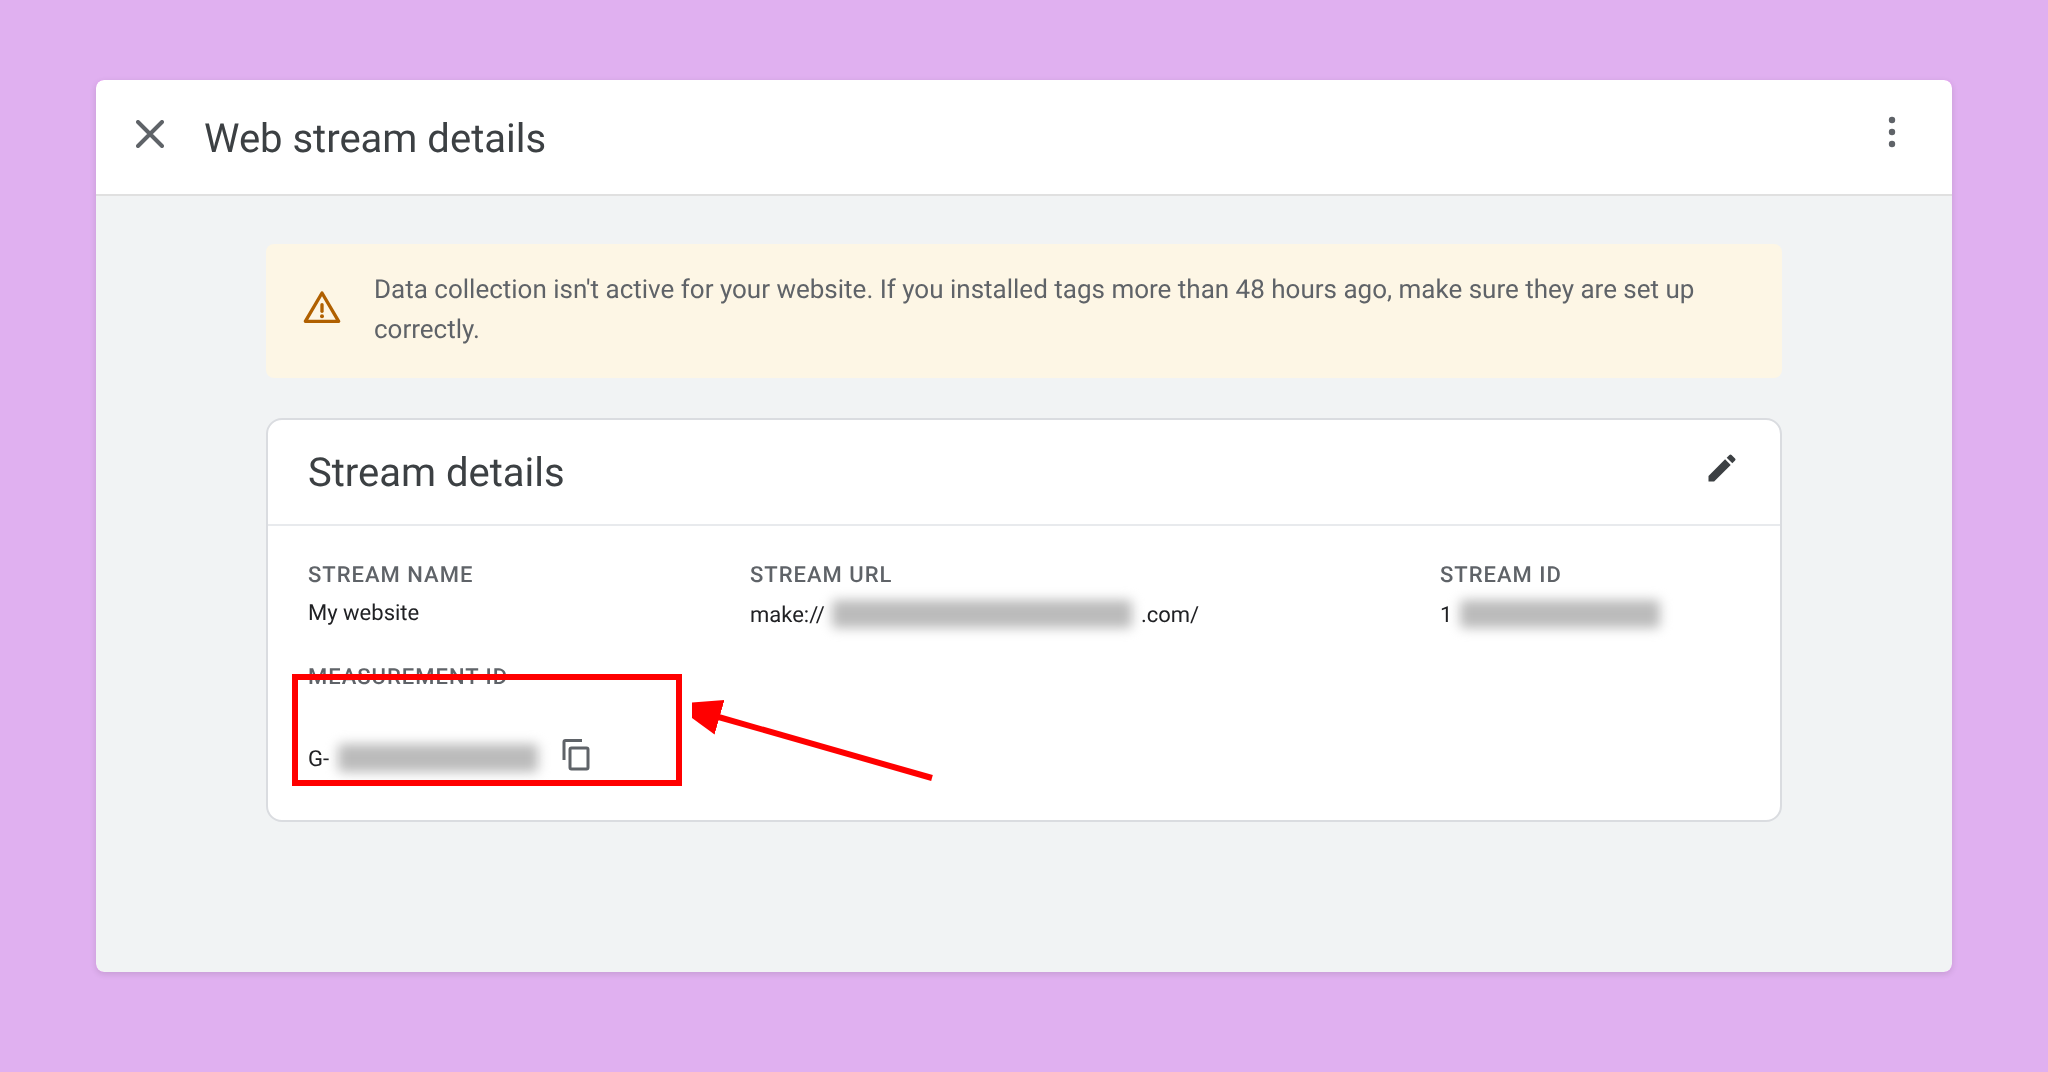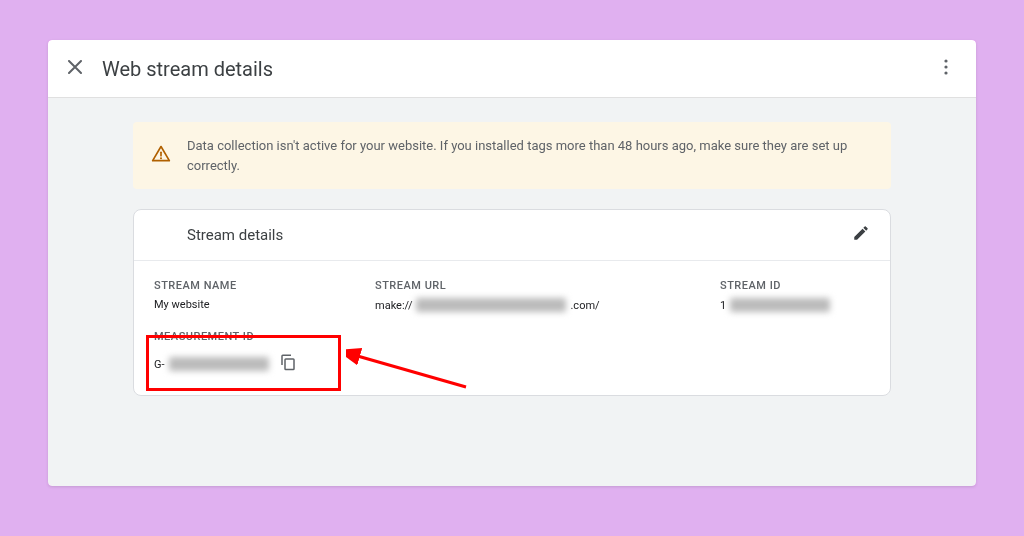--- a/index.html
+++ b/index.html
@@ -81,24 +81,23 @@
       border: 1px solid #dadce0;
       border-radius: 8px;
     }
     .card-header {
       display: flex;
       align-items: center;
       padding: 14px 20px;
       border-bottom: 1px solid #e8eaed;
     }
     .card-title {
-      font-size: 15px;
+      font-size: 20px;
       color: #3c4043;
       flex: 1;
-      margin-left: 33px;
     }
     .edit-icon {
       cursor: pointer;
       color: #3c4043;
     }
     .card-body {
       padding: 18px 20px 20px;
       position: relative;
     }
     .row {
@@ -135,21 +134,21 @@
       border-radius: 2px;
       height: 14px;
     }
     .blur.url-mid { width: 150px; }
     .blur.id-rest { width: 100px; }
     .blur.mid-rest { width: 100px; }
     .measurement-block {
       margin-top: 18px;
       display: inline-flex;
       flex-direction: column;
-      gap: 10px;
+      gap: 23px;
     }
     .mid-row {
       display: flex;
       align-items: center;
       gap: 10px;
     }
     .copy-icon {
       cursor: pointer;
       color: #5f6368;
     }

